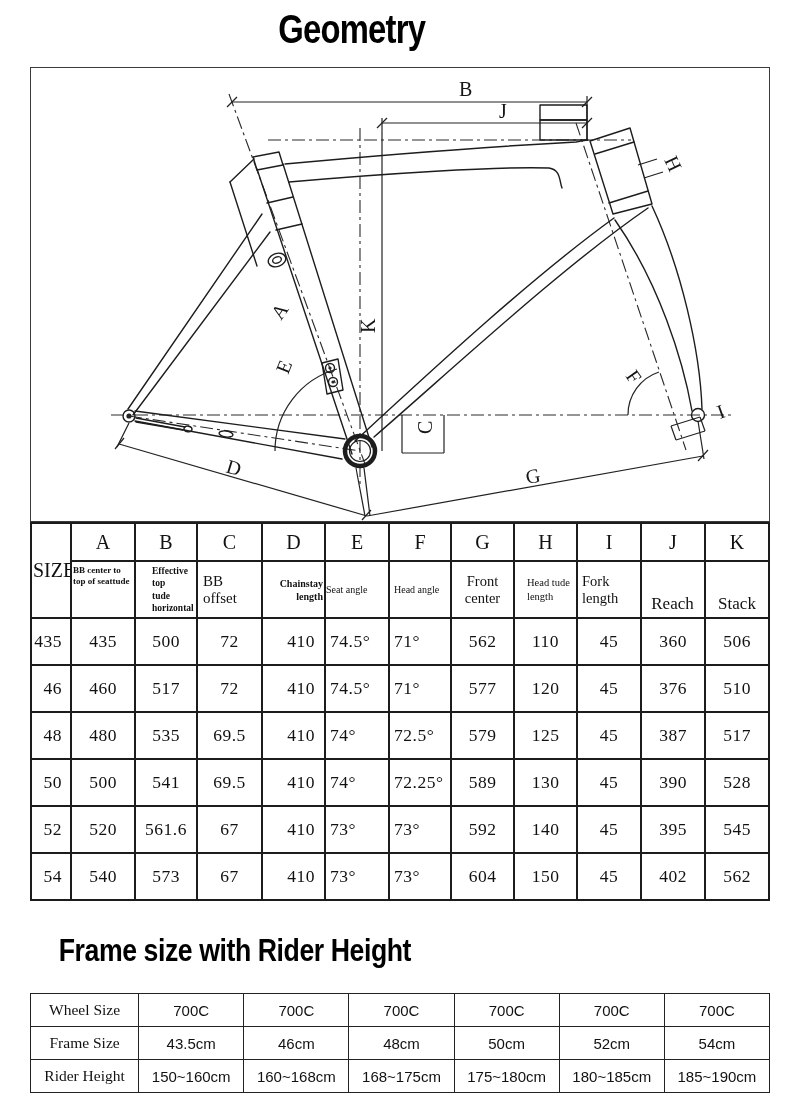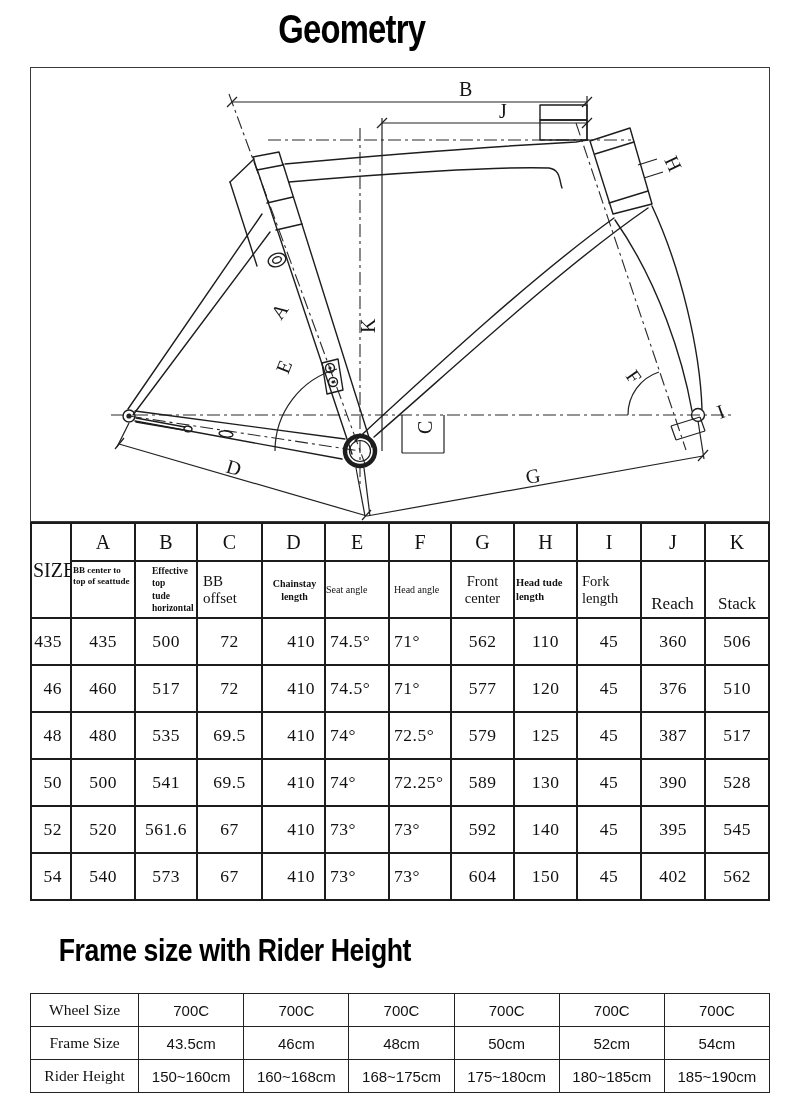--- a/index.html
+++ b/index.html
@@ -28,25 +28,25 @@
   
   table{ border-collapse:collapse; table-layout:fixed; }
   .geo{ width:740px; }
   .geo th,.geo td{ border:2px solid #1c1c1c; overflow:hidden; }
   .geo .gletters th{ height:34px; font-size:20px; font-weight:normal; text-align:center; }
   .geo th.size-th{ font-size:20px; font-weight:normal; text-align:left; padding-left:1px; }
   .geo tr.gnames td{ height:44px; vertical-align:middle; }
   .geo tr.gnames td:nth-child(1){ font-size:9px;  font-weight:bold; text-align:left; vertical-align:top; padding:3px 1px; line-height:1.25;margin-top:16px; }
   .geo tr.gnames td:nth-child(2){ font-size:9.5px;font-weight:bold; text-align:left; vertical-align:top; padding:3px 16px; line-height:1.3; }
   .geo tr.gnames td:nth-child(3){ font-size:15px; text-align:left; padding-left:5px; }
-  .geo tr.gnames td:nth-child(4){ font-size:10px; font-weight:bold; text-align:center; padding-left:3px; line-height:1.3; }
+  .geo tr.gnames td:nth-child(4){ font-size:10px; font-weight:bold; text-align:right; padding-left:3px; line-height:1.3; }
   .geo tr.gnames td:nth-child(5){ font-size:10px; text-align:left; padding-left:0; }
   .geo tr.gnames td:nth-child(6){ font-size:10px; text-align:left; padding-left:4px; }
   .geo tr.gnames td:nth-child(7){ font-size:14.5px; text-align:center; }
-  .geo tr.gnames td:nth-child(8){ font-size:10.5px; font-weight:bold; text-align:left; padding-left:1px; line-height:1.35; }
+  .geo tr.gnames td:nth-child(8){ font-size:10.5px; font-weight:normal; text-align:left; padding-left:12px; line-height:1.35; }
   .geo tr.gnames td:nth-child(9){ font-size:14.5px; text-align:left; padding-left:4px; }
   .geo tr.gnames td:nth-child(10){ font-size:17px; text-align:center; vertical-align:bottom; padding:4px 1px 3px 0; }
   .geo tr.gnames td:nth-child(11){ font-size:17px; text-align:center; vertical-align:bottom; padding-bottom:3px; }
   .geo tr.gdata td{ height:43px; font-size:17.5px; text-align:center; letter-spacing:0.5px; }
   .geo tr.gdata td:first-child{ text-align:right; padding-right:8px; }
   .geo tr.gdata td:nth-child(5){ text-align:right; padding-right:9px; }
   .geo tr.gdata td:nth-child(6),
   .geo tr.gdata td:nth-child(7){ text-align:left; padding-left:4px; }
   
   .rider{ width:740px; }

